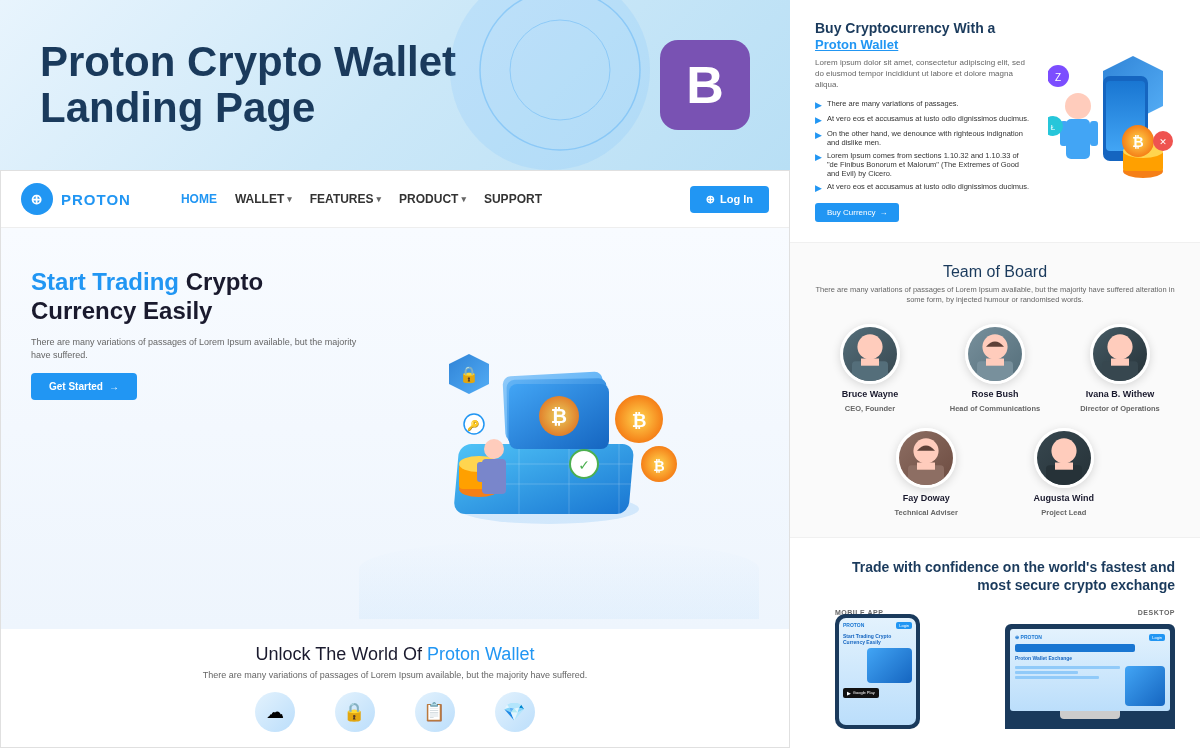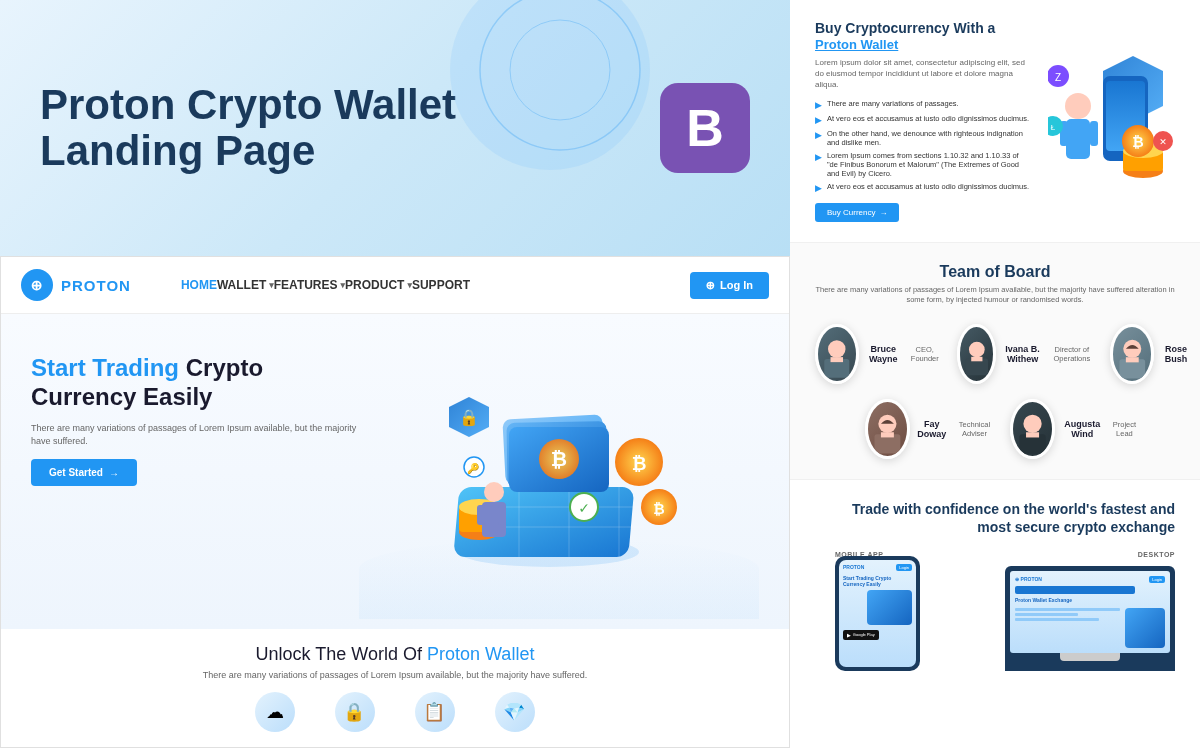--- a/index.html
+++ b/index.html
@@ -10,21 +10,21 @@
       width: 790px;
       height: 748px;
       display: flex;
       flex-direction: column;
       overflow: hidden;
     }
 
     
     .title-card {
       background: linear-gradient(135deg, #e8f4fd 0%, #cce8f8 50%, #b8dff5 100%);
-      height: 256px;
+      height: 170px;
       display: flex;
       align-items: center;
       justify-content: space-between;
       padding: 30px 40px;
       position: relative;
       overflow: hidden;
     }
     .title-text {
       font-size: 42px;
       font-weight: 900;
@@ -92,20 +92,21 @@
       background: #2196F3;
       border-radius: 50%;
       display: flex;
       align-items: center;
       justify-content: center;
       color: white;
       font-size: 14px;
     }
     .nav-links {
       display: flex;
+      gap: 18px;
       align-items: center;
       flex: 1;
       margin-left: 20px;
     }
     .nav-link {
       font-size: 12px;
       color: #333;
       font-weight: 600;
       cursor: pointer;
       display: flex;
@@ -298,21 +299,21 @@
     }
 
     
     .team-section {
       padding: 20px 25px;
       background: #fafafa;
       border-bottom: 1px solid #f0f0f0;
     }
     .team-heading {
       font-size: 16px;
-      font-weight: 700;
+      font-weight: 400;
       color: #1a3a5c;
       text-align: center;
       margin-bottom: 4px;
     }
     .team-desc {
       font-size: 7.5px;
       color: #666;
       text-align: center;
       margin-bottom: 18px;
       line-height: 1.4;
@@ -324,21 +325,21 @@
       margin-bottom: 15px;
     }
     .team-grid-2 {
       display: grid;
       grid-template-columns: 1fr 1fr;
       gap: 15px;
       padding: 0 50px;
     }
     .team-member {
       display: flex;
-      flex-direction: row;
+      flex-direction: column;
       align-items: center;
       gap: 5px;
     }
     .member-avatar {
       width: 60px;
       height: 60px;
       border-radius: 50%;
       overflow: hidden;
       border: 3px solid white;
       box-shadow: 0 2px 10px rgba(0,0,0,0.15);
@@ -359,20 +360,21 @@
     .member-name {
       font-size: 9px;
       font-weight: 700;
       color: #1a1a2e;
       text-align: center;
     }
     .member-role {
       font-size: 7.5px;
       color: #666;
       text-align: center;
+      font-weight: bold;
     }
 
     
     .trade-section {
       padding: 20px 25px;
       background: white;
     }
     .trade-heading {
       font-size: 14px;
       font-weight: 700;
@@ -765,44 +767,44 @@
                 <rect x="10" y="38" width="40" height="30" rx="4" fill="#546e7a"></rect>
                 <rect x="20" y="35" width="20" height="8" fill="#FFCCBC"></rect>
               </svg>
           </div>
         </div>
         <div class="member-name">Bruce Wayne</div>
         <div class="member-role">CEO, Founder</div>
       </div>
       <div class="team-member">
         <div class="member-avatar">
-          <div class="avatar-placeholder av-2">
-            <svg width="60" height="60" viewBox="0 0 60 60">
-                <circle cx="30" cy="22" r="14" fill="#FFCCBC"></circle>
-                <rect x="10" y="38" width="40" height="30" rx="4" fill="#37474f"></rect>
-                <rect x="20" y="35" width="20" height="8" fill="#FFCCBC"></rect>
-              </svg>
-          </div>
-        </div>
-        <div class="member-name">Ivana B. Withew</div>
-        <div class="member-role">Director of Operations</div>
-      </div>
-      <div class="team-member">
-        <div class="member-avatar">
           <div class="avatar-placeholder av-3">
             <svg width="60" height="60" viewBox="0 0 60 60">
                 <circle cx="30" cy="22" r="14" fill="#FFCCBC"></circle>
                 <rect x="10" y="38" width="40" height="30" rx="4" fill="#78909c"></rect>
                 <rect x="20" y="35" width="20" height="8" fill="#FFCCBC"></rect>
                 <path d="M20,22 Q30,10 40,22" fill="#5d4037"></path>
               </svg>
           </div>
         </div>
         <div class="member-name">Rose Bush</div>
         <div class="member-role">Head of Communications</div>
+      </div>
+      <div class="team-member">
+        <div class="member-avatar">
+          <div class="avatar-placeholder av-2">
+            <svg width="60" height="60" viewBox="0 0 60 60">
+                <circle cx="30" cy="22" r="14" fill="#FFCCBC"></circle>
+                <rect x="10" y="38" width="40" height="30" rx="4" fill="#37474f"></rect>
+                <rect x="20" y="35" width="20" height="8" fill="#FFCCBC"></rect>
+              </svg>
+          </div>
+        </div>
+        <div class="member-name">Ivana B. Withew</div>
+        <div class="member-role">Director of Operations</div>
       </div>
     </div>
 
     <div class="team-grid-2">
       <div class="team-member">
         <div class="member-avatar">
           <div class="avatar-placeholder av-5">
             <svg width="60" height="60" viewBox="0 0 60 60">
                 <circle cx="30" cy="22" r="14" fill="#FFCCBC"></circle>
                 <rect x="10" y="38" width="40" height="30" rx="4" fill="#8d6e63"></rect>

